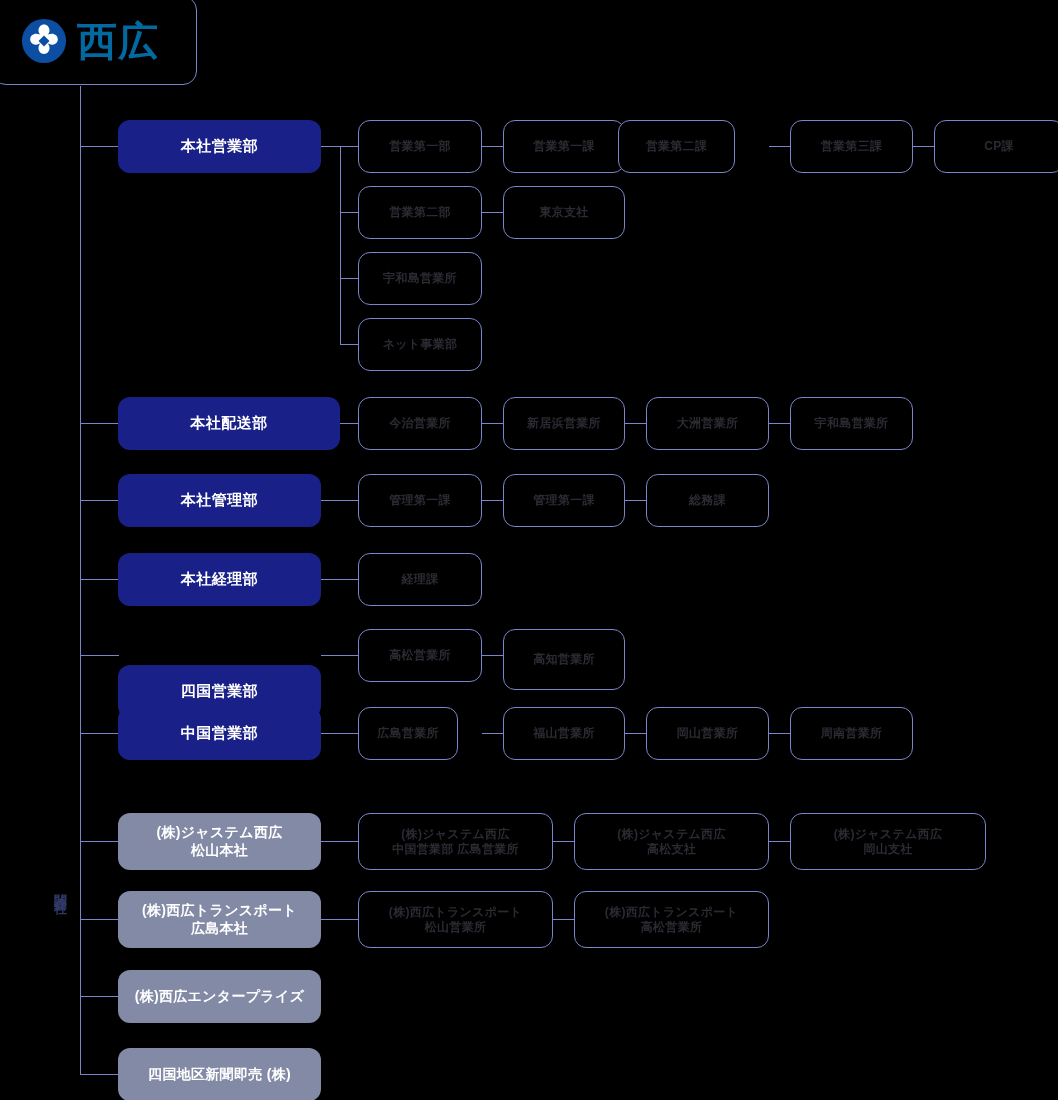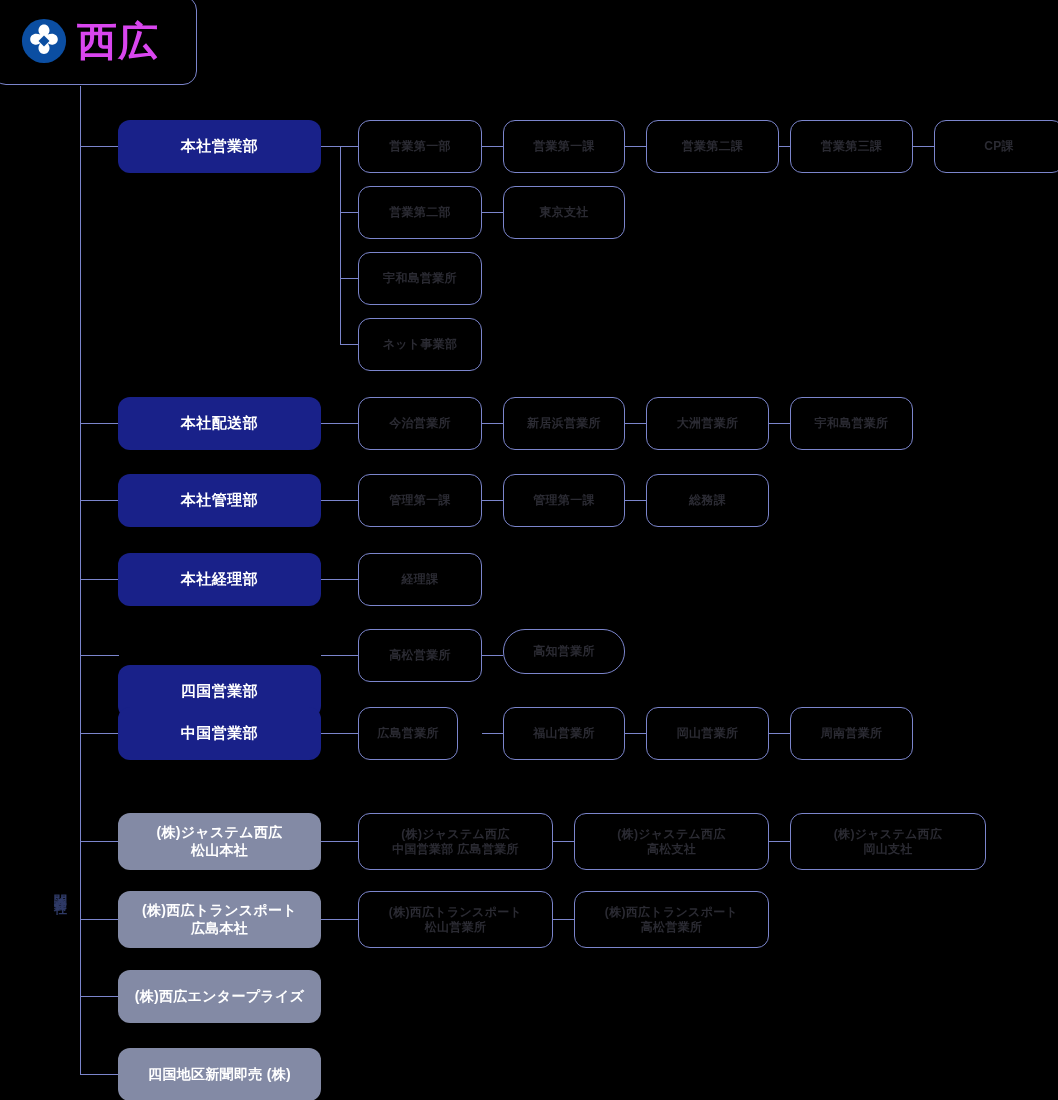--- a/index.html
+++ b/index.html
@@ -81,21 +81,21 @@
     border: 1px solid #7b85cc;
     border-radius: 14px;
     background: #000000;
     display: flex;
     align-items: center;
     gap: 10px;
     padding-left: 28px;
   }
   #logo-mark { width: 46px; height: 46px; flex: 0 0 46px; }
   #logo-text {
-    color: #d946ef;
+    color: #0369a1;
     font-size: 40px;
     font-weight: 900;
     letter-spacing: 1px;
     line-height: 1;
     font-family: "DejaVu Sans", "Liberation Sans", sans-serif;
   }
 
   
   #affiliate-label {
     position: absolute;
@@ -183,48 +183,48 @@
   <div class="line h" style="left:553px; top:841px; width:21px;"></div>
   <div class="line h" style="left:769px; top:841px; width:21px;"></div>
 
   <div class="line h" style="left:321px; top:919px; width:37px;"></div>
   <div class="line h" style="left:553px; top:919px; width:21px;"></div>
 
   <div class="node primary" style="left:118px; top:120px; width:203px; height:53px;">本社営業部</div>
 
   <div class="node outline" style="left:358px; top:120px; width:124px; height:53px;">営業第一部</div>
   <div class="node outline" style="left:503px; top:120px; width:122px; height:53px;">営業第一課</div>
-  <div class="node outline" style="left:646px; top:120px; width:133px; height:53px;">営業第二課</div>
+  <div class="node outline" style="left:618px; top:120px; width:117px; height:53px;">営業第二課</div>
   <div class="node outline" style="left:790px; top:120px; width:123px; height:53px;">営業第三課</div>
   <div class="node outline" style="left:934px; top:120px; width:130px; height:53px;">CP課</div>
 
   <div class="node outline" style="left:358px; top:186px; width:124px; height:53px;">営業第二部</div>
   <div class="node outline" style="left:503px; top:186px; width:122px; height:53px;">東京支社</div>
 
   <div class="node outline" style="left:358px; top:252px; width:124px; height:53px;">宇和島営業所</div>
 
   <div class="node outline" style="left:358px; top:318px; width:124px; height:53px;">ネット事業部</div>
 
-  <div class="node primary" style="left:118px; top:397px; width:203px; height:53px;text-align:right;">本社配送部</div>
+  <div class="node primary" style="left:118px; top:397px; width:222px; height:53px;text-align:right;">本社配送部</div>
   <div class="node outline" style="left:358px; top:397px; width:124px; height:53px;">今治営業所</div>
   <div class="node outline" style="left:503px; top:397px; width:122px; height:53px;">新居浜営業所</div>
   <div class="node outline" style="left:646px; top:397px; width:123px; height:53px;">大洲営業所</div>
   <div class="node outline" style="left:790px; top:397px; width:123px; height:53px;">宇和島営業所</div>
 
   <div class="node primary" style="left:118px; top:474px; width:203px; height:53px;">本社管理部</div>
   <div class="node outline" style="left:358px; top:474px; width:124px; height:53px;">管理第一課</div>
   <div class="node outline" style="left:503px; top:474px; width:122px; height:53px;">管理第一課</div>
   <div class="node outline" style="left:646px; top:474px; width:123px; height:53px;">総務課</div>
 
   <div class="node primary" style="left:118px; top:553px; width:203px; height:53px;">本社経理部</div>
   <div class="node outline" style="left:358px; top:553px; width:124px; height:53px;">経理課</div>
 
   <div class="node primary" style="left:118px; top:629px; width:203px; height:53px;margin-top:36px;">四国営業部</div>
   <div class="node outline" style="left:358px; top:629px; width:124px; height:53px;">高松営業所</div>
-  <div class="node outline" style="left:503px; top:629px; width:122px; height:45px;border-radius:22px;">高知営業所</div>
+  <div class="node outline" style="left:503px; top:629px; width:122px; height:61px;">高知営業所</div>
 
   <div class="node primary" style="left:118px; top:707px; width:203px; height:53px;">中国営業部</div>
   <div class="node outline" style="left:358px; top:707px; width:100px; height:53px;">広島営業所</div>
   <div class="node outline" style="left:503px; top:707px; width:122px; height:53px;">福山営業所</div>
   <div class="node outline" style="left:646px; top:707px; width:123px; height:53px;">岡山営業所</div>
   <div class="node outline" style="left:790px; top:707px; width:123px; height:53px;">周南営業所</div>
 
   <div class="node gray" style="left:118px; top:813px; width:203px; height:57px;">(株)ジャステム西広
 松山本社</div>
   <div class="node outline" style="left:358px; top:813px; width:195px; height:57px;">(株)ジャステム西広

